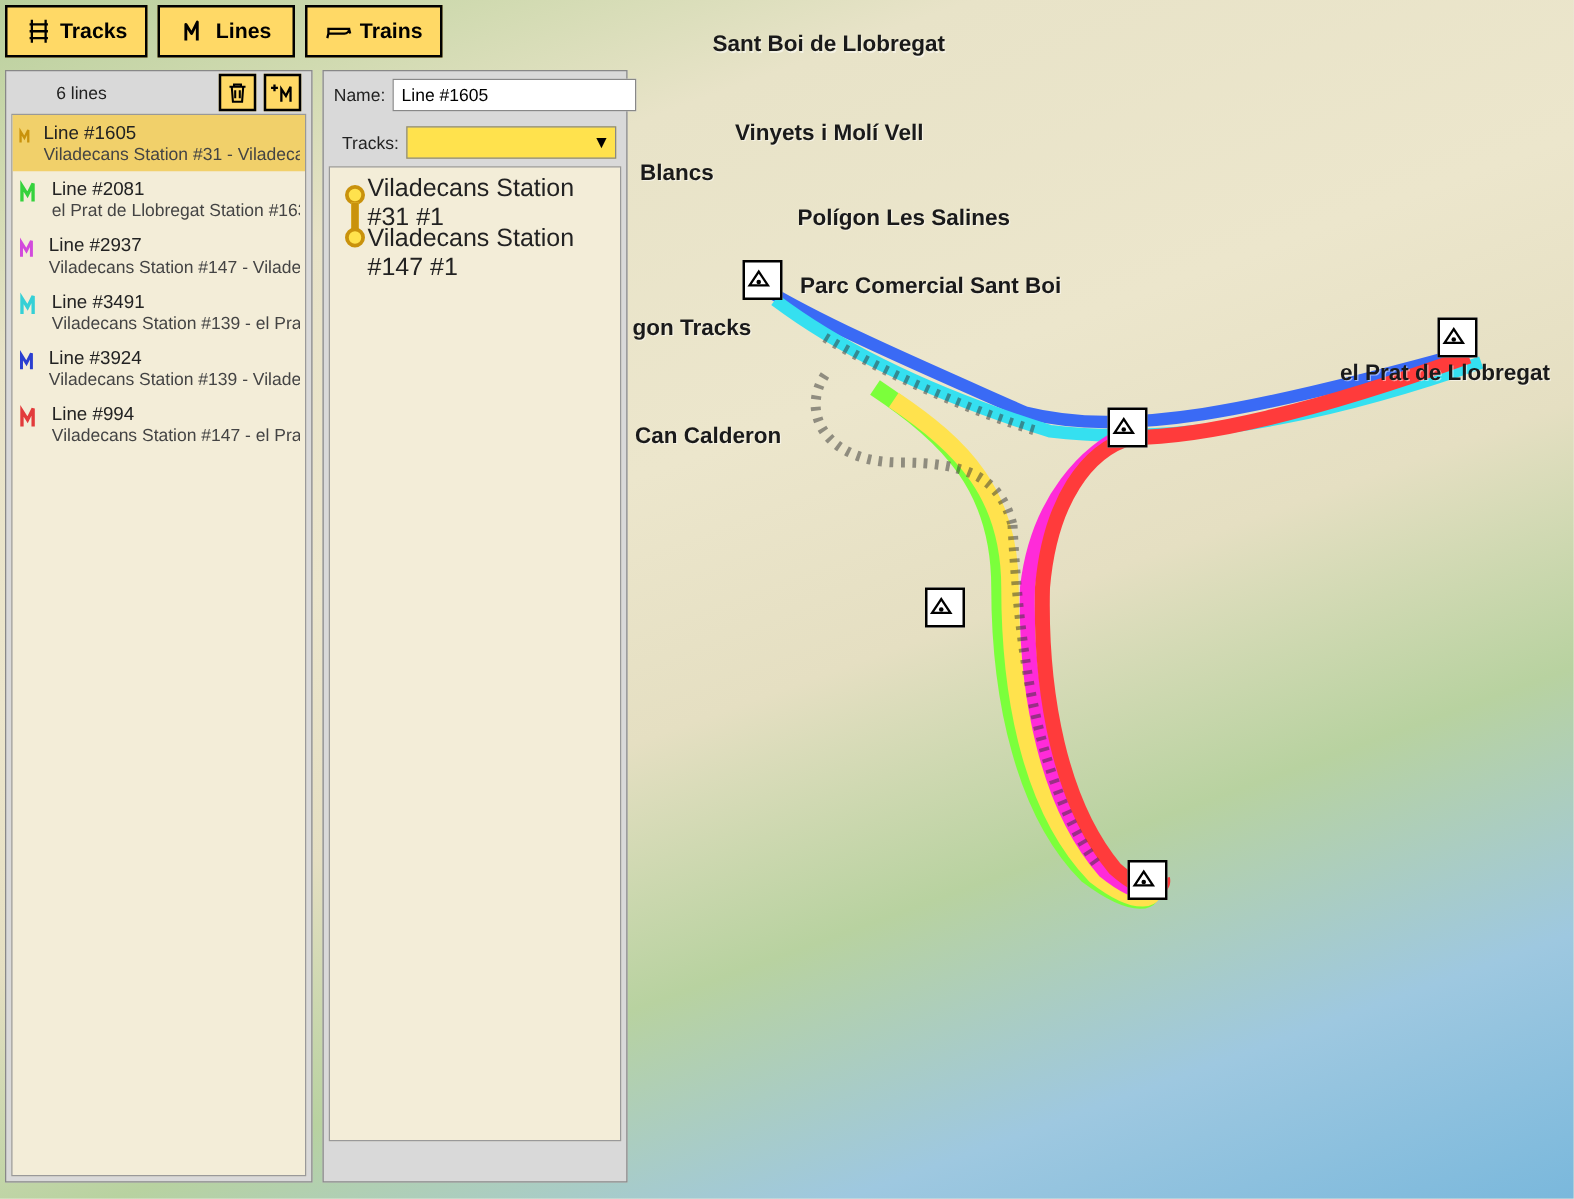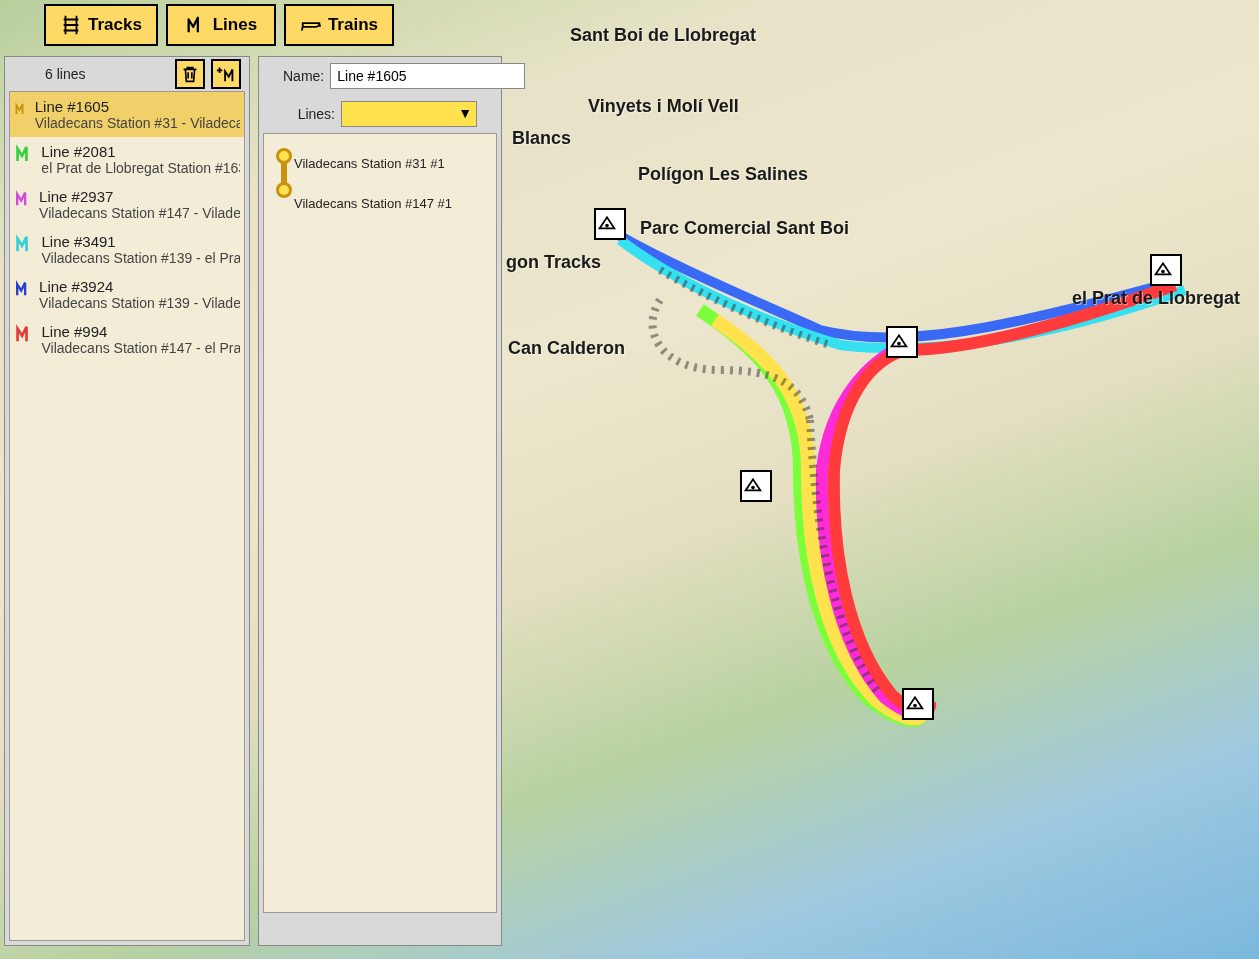--- a/index.html
+++ b/index.html
@@ -8,51 +8,51 @@
 
   
   .map { position: absolute; inset: 0; background:
     linear-gradient(160deg, #b8cf9c 0%, #d0dab0 10%, #e8e3c8 20%, #ece6cc 40%, #e5dfc2 55%, #b8d2a0 70%, #9ec8e0 85%, #7ab8dc 100%);
   }
   .map svg { position: absolute; inset: 0; width: 100%; height: 100%; }
 
   .place-label { position: absolute; font-weight: 600; color: #1a1a1a; white-space: nowrap; font-size: 18px; text-shadow: 1px 1px 0 rgba(255,255,255,.5); }
 
   
-  .toolbar { position: absolute; top: 4px; left: 4px; display: flex; gap: 8px; z-index: 10; margin-left: 40px; }
+  .toolbar { position: absolute; top: 4px; left: 4px; display: flex; gap: 8px; z-index: 10; }
   .tb-btn { display: flex; align-items: center; gap: 6px; padding: 8px 14px; border: 2px solid #000; background: #ffd966; font-weight: 600; font-size: 17px; cursor: pointer; }
   .tb-btn.big { min-width: 110px; justify-content: center; }
 
   
   .left-panel { position: absolute; top: 56px; left: 4px; width: 246px; height: 890px; background: #d9d9d9; border: 1px solid #888; z-index: 9; display: flex; flex-direction: column; }
   .lp-head { display: flex; align-items: center; padding: 2px 8px; gap: 6px; margin-left: 32px; }
   .lp-head .count { flex: 1; color: #222; }
   .icon-btn { width: 30px; height: 30px; border: 2px solid #000; background: #ffd966; display: flex; align-items: center; justify-content: center; cursor: pointer; }
   .lp-list { flex: 1; margin: 0 4px 4px 4px; background: #f3edd8; border: 1px solid #999; overflow: hidden; }
   .lp-item { display: flex; align-items: flex-start; gap: 6px; padding: 6px 4px; cursor: pointer; white-space: nowrap; overflow: hidden; }
   .lp-item.selected { background: #f1d06a; }
   .lp-item .texts { overflow: hidden; }
   .lp-item .name { color: #222; font-size: 15px; }
   .lp-item .sub  { color: #444; font-size: 14px; }
 
   
   .right-panel { position: absolute; top: 56px; left: 258px; width: 244px; height: 890px; background: #d9d9d9; border: 1px solid #888; z-index: 9; }
-  .form-row { display: flex; align-items: center; padding: 6px 24px; gap: 6px; }
+  .form-row { display: flex; align-items: center; padding: 6px 8px; gap: 6px; }
   .form-row label { width: 52px; text-align: right; color: #222; }
   .form-row input[type=text] { flex: 1; height: 26px; border: 1px solid #888; background: #fff; padding: 0 6px; font-size: 14px; }
   .color-select { flex: 1; height: 26px; border: 1px solid #888; background: #ffe24d; position: relative; cursor: pointer; }
   .color-select .caret { position: absolute; right: 4px; top: 3px; font-size: 14px; }
   .stops-head { display: flex; align-items: center; padding: 4px 8px; gap: 6px; }
   .stops-head .txt { flex: 1; color: #222; }
   .stops-list { margin: 0 4px 4px 4px; background: #f3edd8; border: 1px solid #999; height: 780px; padding: 14px 10px; }
   .stop-row { display: flex; align-items: center; gap: 12px; height: 30px; }
   .stop-col { display: flex; flex-direction: column; align-items: center; width: 20px; }
   .stop-dot { width: 16px; height: 16px; border-radius: 50%; background: #ffe24d; border: 3px solid #c9920c; }
   .stop-link { width: 6px; height: 22px; background: #ffe24d; border-left: 3px solid #c9920c; border-right: 3px solid #c9920c; margin: -2px 0; }
-  .stop-name { color: #222; font-size: 13px; }
+  .stop-name { color: #222; font-size: 20px; }
 
   
   .station { position: absolute; width: 32px; height: 32px; background: #fff; border: 2px solid #000; display: flex; align-items: center; justify-content: center; z-index: 5; }
 
   
   svg.ico { width: 22px; height: 22px; }
 </style>
 </head>
 <body>
 
@@ -205,21 +205,21 @@
       </div>
     </div>
   </div>
 
   <div class="right-panel">
     <div class="form-row">
       <label>Name:</label>
       <input type="text" value="Line #1605" style="">
     </div>
     <div class="form-row">
-      <label>Lines:</label>
+      <label>Tracks:</label>
       <div class="color-select" style="background:#ffe24d">
         <span class="caret">▼</span>
       </div>
     </div>
     <div class="stops-list">
       <div style="display:flex;">
         <div class="stop-col">
           <div class="stop-dot"></div>
           <div class="stop-link"></div>
           <div class="stop-dot"></div>

